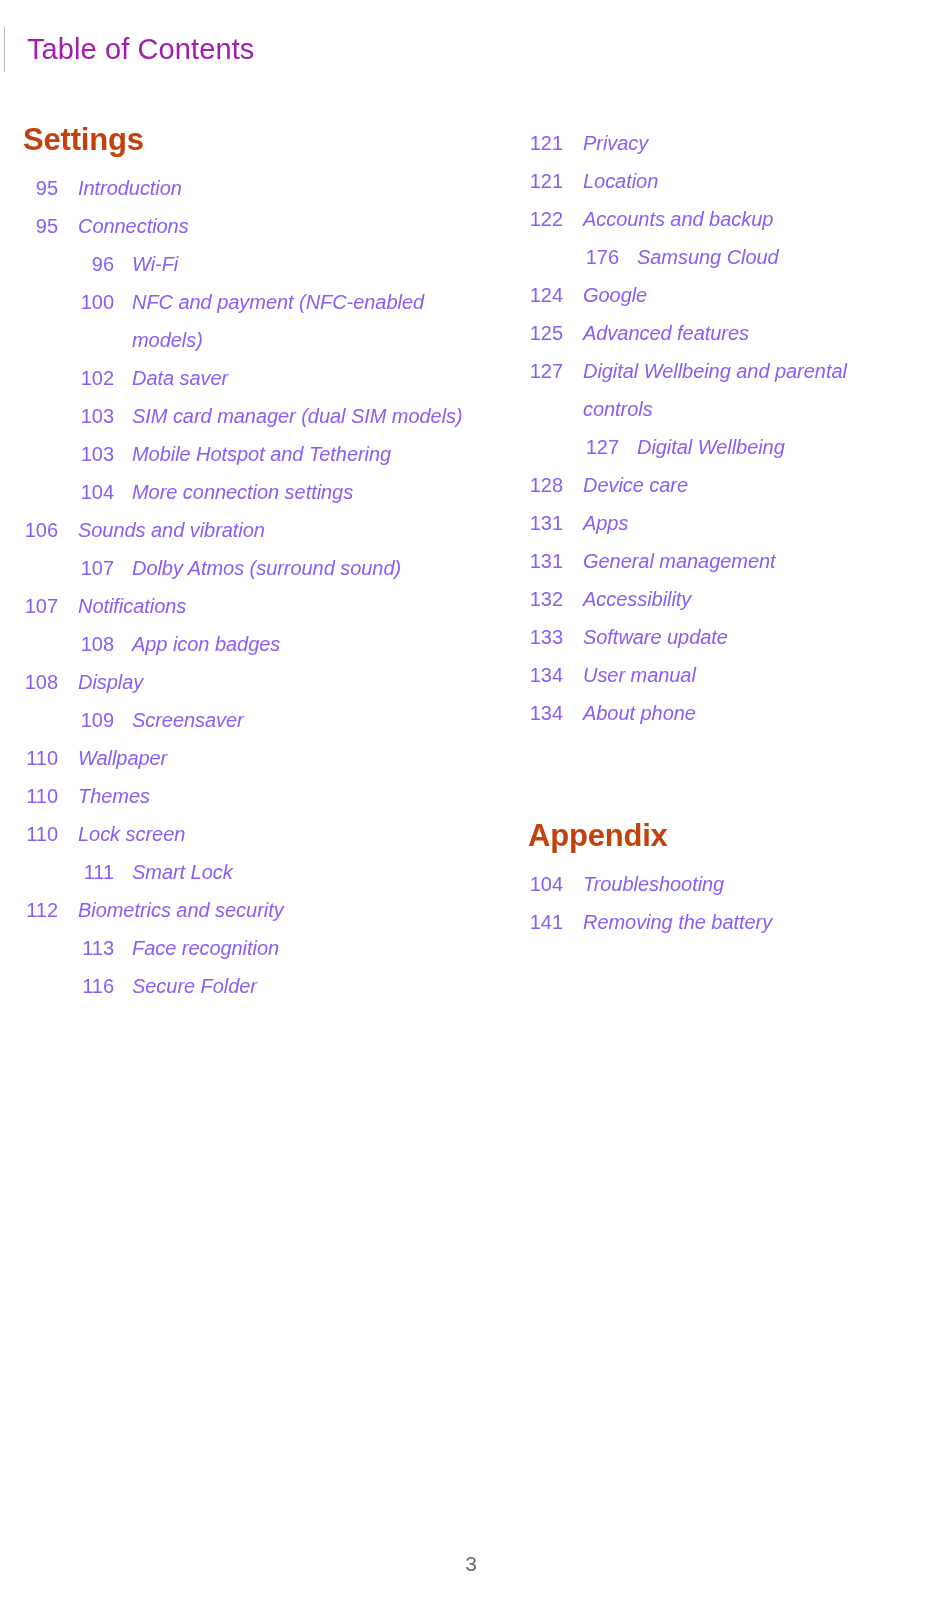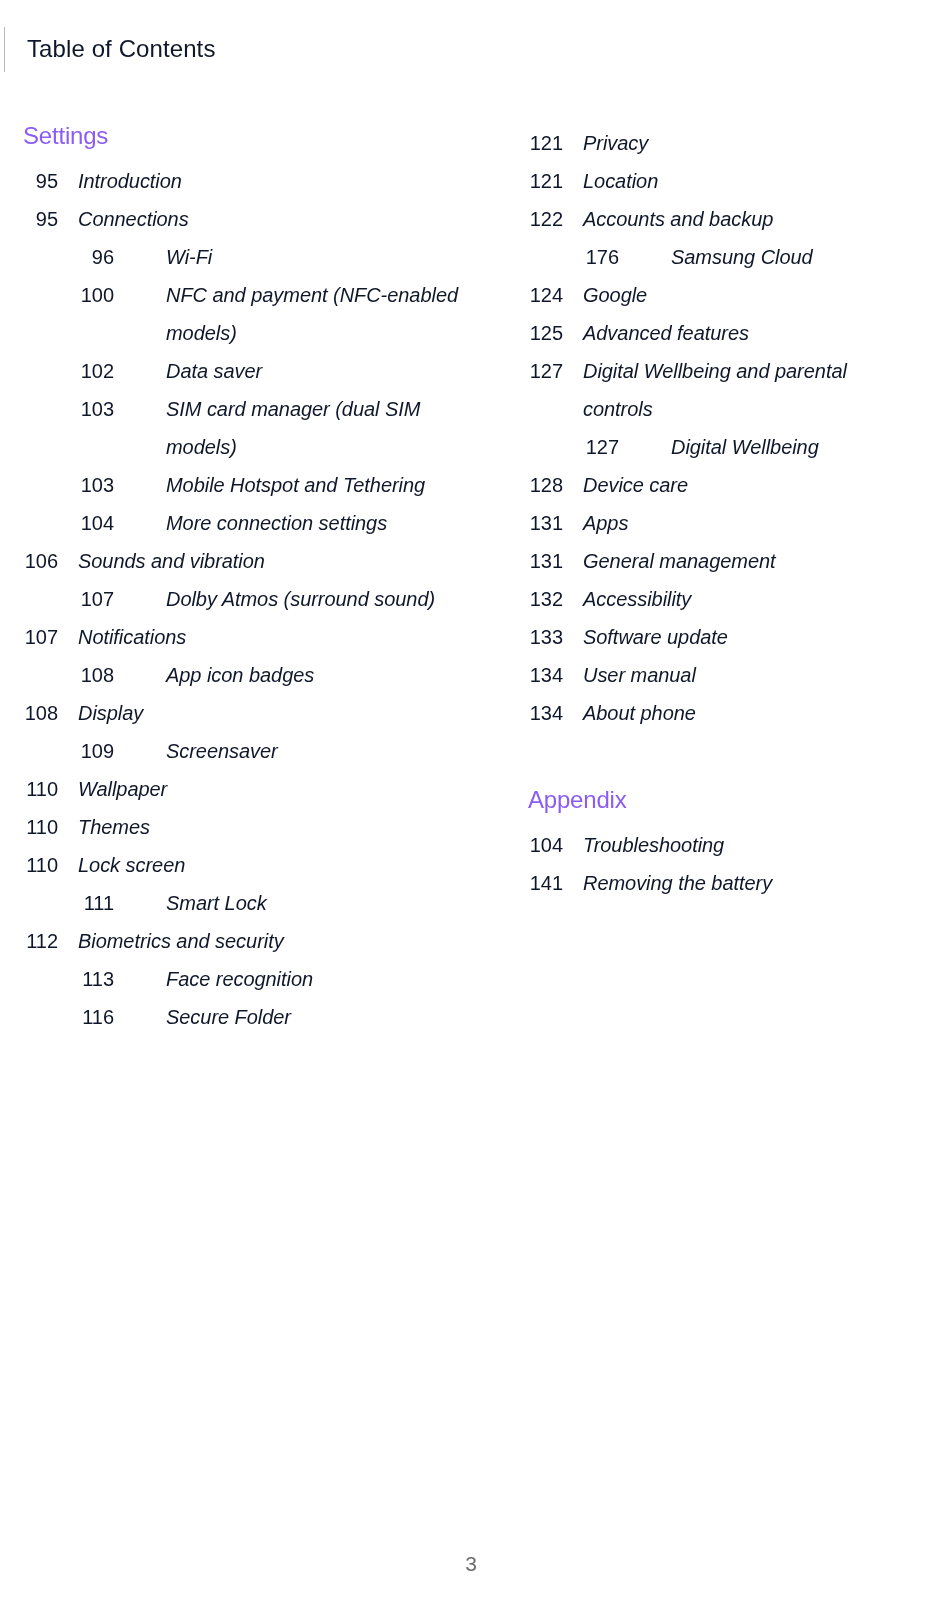--- a/index.html
+++ b/index.html
@@ -26,82 +26,82 @@
     align-items: center;
   }
   #header-rule {
     width: 1px;
     height: 45px;
     background: #b9b9b9;
     margin-left: 4px;
   }
   #header-title {
     margin-left: 22px;
-    font-size: 24px;
-    color: #0f172a;
+    font-size: 29px;
+    color: #a21caf;
     letter-spacing: 0.1px;
     white-space: nowrap;
     text-align: center;
   }
 
   
   #toc-body {
     position: absolute;
     top: 124px;
     left: 0;
     width: 942px;
   }
   .column {
     position: absolute;
     top: 0;
   }
   #column-left  { left: 23px;  width: 460px; }
   #column-right { left: 528px; width: 390px; }
 
   .section-heading {
-    font-size: 24px;
-    font-weight: normal;
-    color: #8b5cf6;
+    font-size: 31px;
+    font-weight: bold;
+    color: #c2410c;
     line-height: 1.0;
     margin: 0 0 14px 0;
     letter-spacing: -0.2px;
     white-space: nowrap;
   }
-  .section-heading.spaced-above { margin-top: 56px; }
+  .section-heading.spaced-above { margin-top: 88px; }
 
   .entry-list {
     list-style: none;
     margin: 0;
     padding: 0;
   }
   .entry {
     display: flex;
     align-items: flex-start;
     font-size: 20px;
-    color: #0f172a;
+    color: #8b5cf6;
     line-height: 38px;
     letter-spacing: -0.05px;
   }
   .entry .page-num {
     flex: 0 0 auto;
     text-align: right;
     font-variant-numeric: tabular-nums;
   }
   .entry .entry-label {
     flex: 1 1 auto;
     font-style: italic;
   }
 
   
   .entry.level-1 { padding-left: 0; }
   .entry.level-1 > .page-num   { width: 35px; }
   .entry.level-1 > .entry-label{ margin-left: 20px; }
 
   
-  .entry.level-2 { padding-left: 53px; gap: 34px; }
+  .entry.level-2 { padding-left: 53px; }
   .entry.level-2 > .page-num   { width: 38px; }
   .entry.level-2 > .entry-label{ margin-left: 18px; }
 
   
   #page-folio {
     position: absolute;
     top: 1552px;
     left: 0;
     width: 942px;
     text-align: center;

